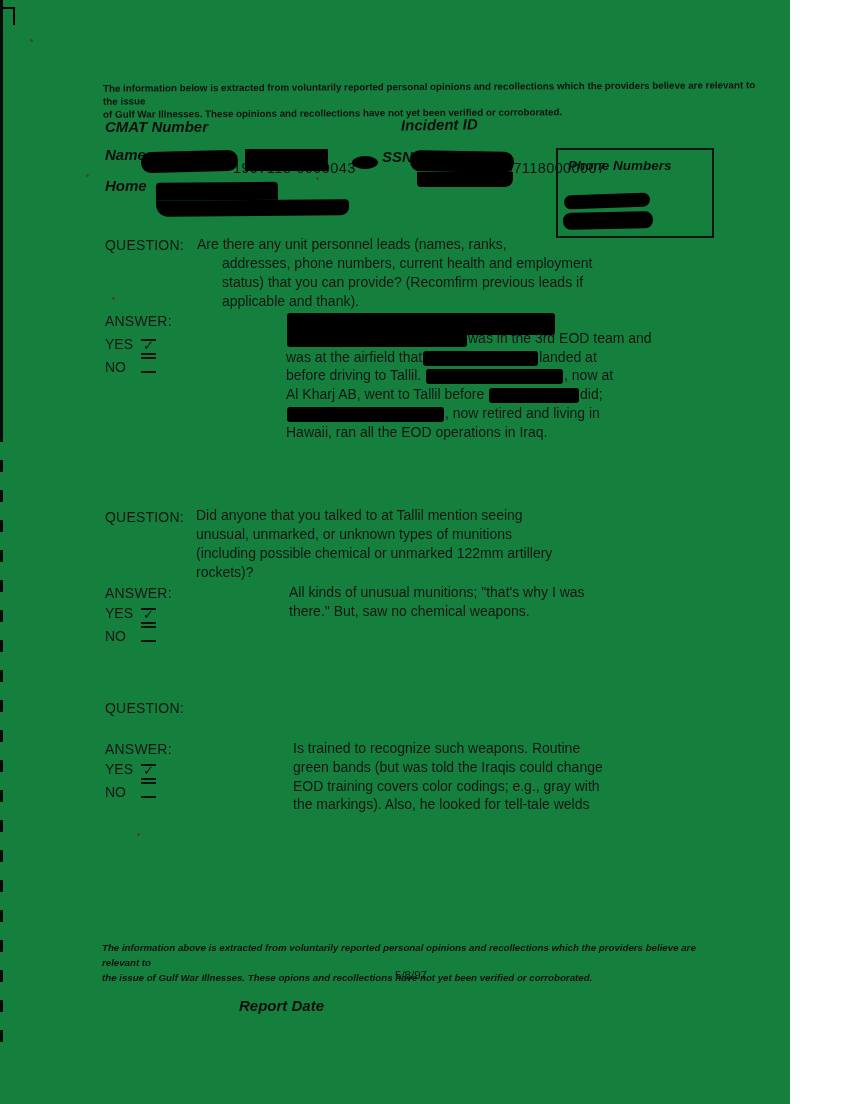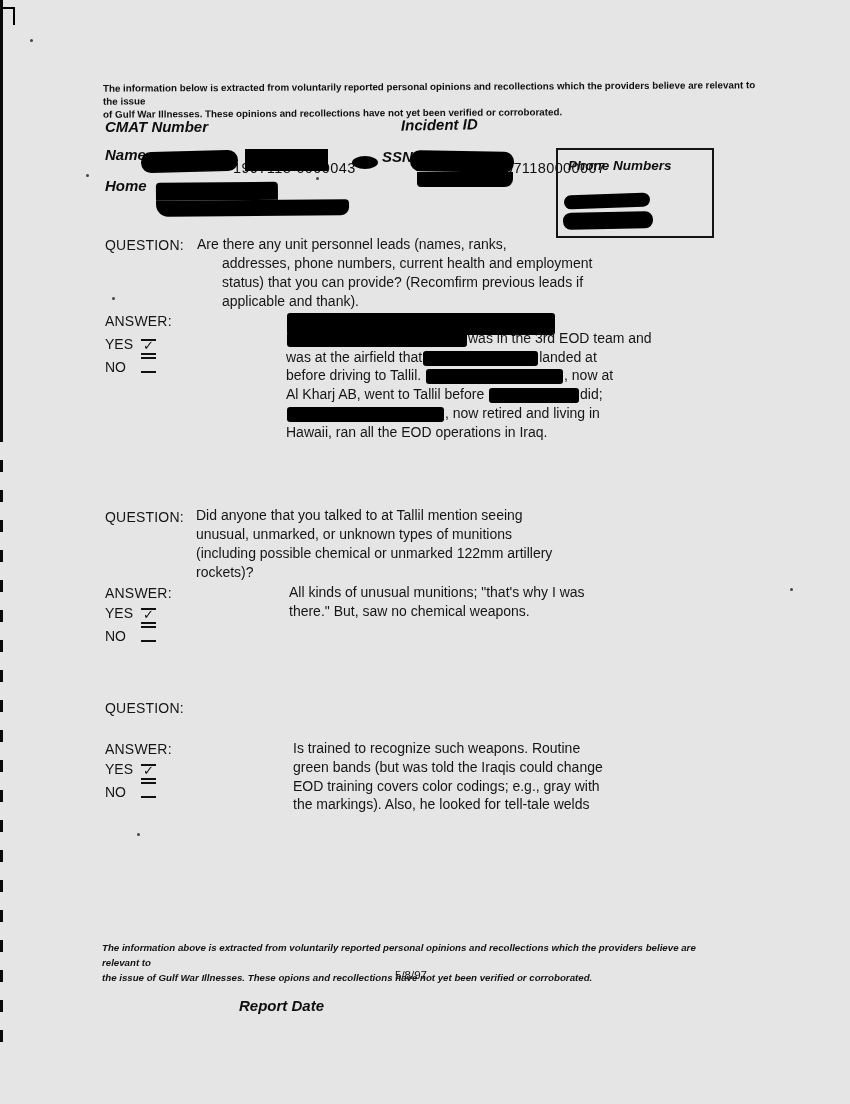--- a/index.html
+++ b/index.html
@@ -1,17 +1,17 @@
 <!DOCTYPE html>
 <html><head>
 <meta charset="utf-8">
 <title>Scanned CMAT Interview Form</title>
 <style>
   html,body{margin:0;padding:0;background:#fff;}
-  #page{position:relative;width:850px;height:1104px;background:#e5e5e5;overflow:hidden;
+  #page{position:relative;width:790px;height:1104px;background:#15803d;overflow:hidden;
         font-family:"Liberation Sans","DejaVu Sans",sans-serif;color:#1a1a1a;}
   .abs{position:absolute;}
   
   .edge-line-top{left:0;top:0;width:3px;height:430px;background:#0a0a0a;}
   .edge-line-bottom{left:0;top:430px;width:3px;height:620px;
      background:repeating-linear-gradient(to bottom,#0a0a0a 0 12px,transparent 12px 30px);}
   .corner-bracket{left:1px;top:7px;width:12px;height:16px;
      border-top:2px solid #000;border-right:2px solid #000;}
   .speck{width:3px;height:3px;background:#444;border-radius:50%;}
   

